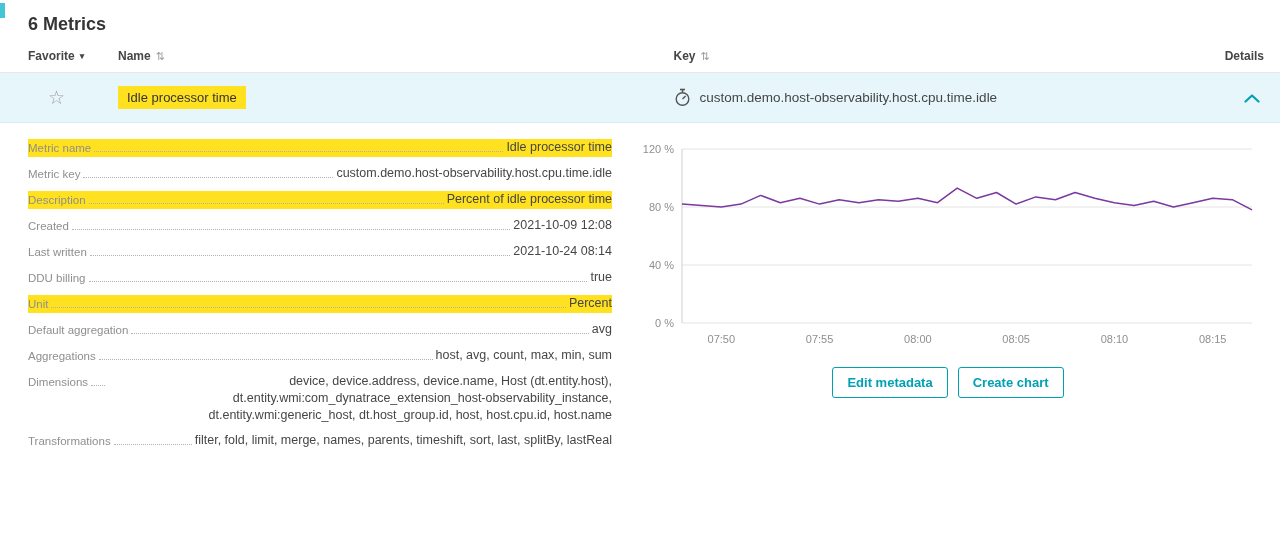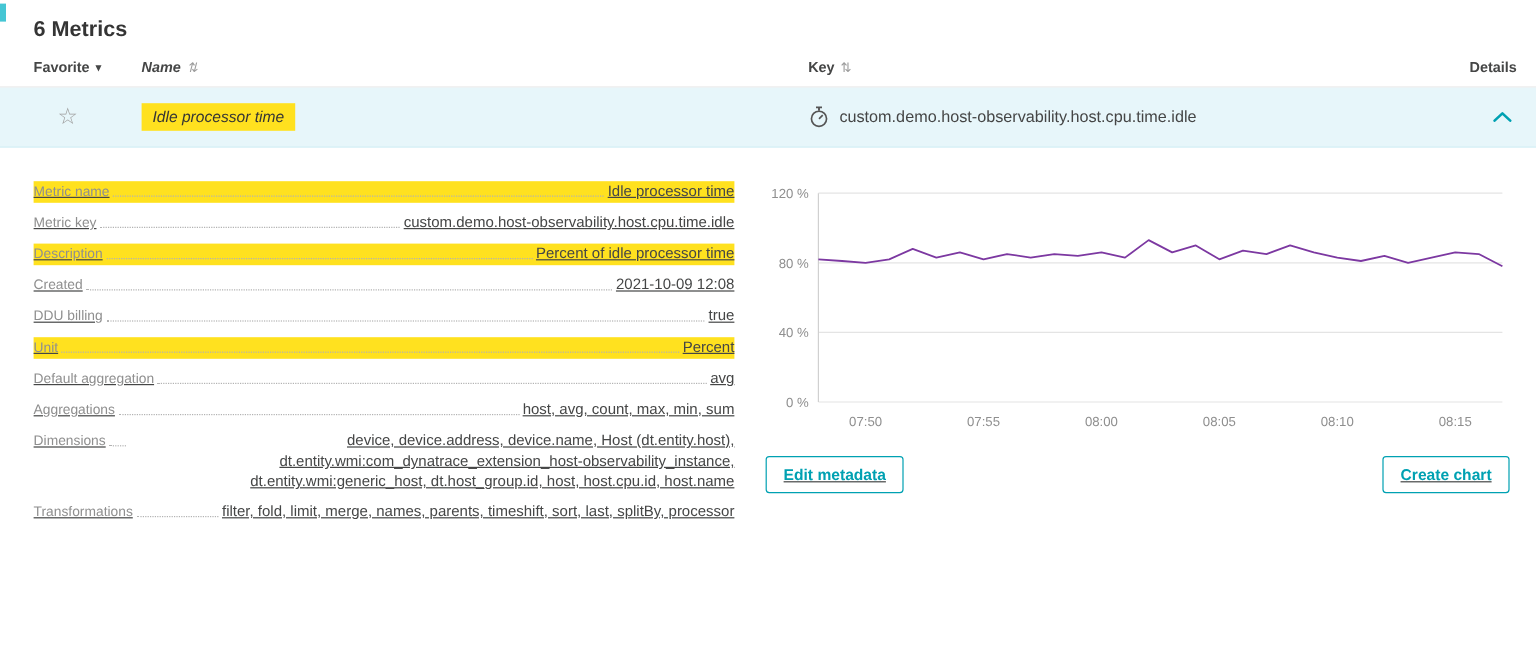--- a/index.html
+++ b/index.html
@@ -16,51 +16,51 @@
 
   h1.page-title { font-size:18px; font-weight:700; color:#353535; margin:14px 0 14px 28px; }
 
   .table-header {
     display:flex; align-items:center;
     padding:0 16px 9px 28px;
     border-bottom:1px solid #e8e8e8;
     font-size:12px; font-weight:700; color:#454646;
   }
   .c-fav { width:90px; }
-  .c-name { flex:1; min-width:0;font-style:italic; }
+  .c-name { flex:1; min-width:0; }
   .c-key { flex:1; min-width:0;margin-left:45px; }
   .c-det { width:80px; text-align:right; }
   .hdr-cell { display:inline-flex; align-items:center; cursor:pointer; }
   .caret { font-size:9px; margin-left:5px; color:#454646; }
   .sort-icon { color:#9d9d9d; font-size:11px; margin-left:5px; font-weight:400; }
 
   .metric-row {
     display:flex; align-items:center;
     height:50px;
     background:#e7f6fa;
     padding:0 16px 0 28px;
     border-bottom:1px solid #d5eef5;
   }
   .star { font-size:19px; color:#a0a0a0; margin-left:20px; cursor:pointer; line-height:1; }
   .chip { background:#ffe11f; padding:4px 9px; font-size:13px; color:#353535; display:inline-block; }
   .key-cell { display:flex; align-items:center; gap:9px; font-size:13.5px; color:#454646; }
   .chevron-btn { cursor:pointer; display:inline-block; padding:4px; }
 
-  .details { display:flex; padding:28px 16px 0 28px;text-decoration:underline; }
+  .details { display:flex; padding:16px 16px 0 28px; }
   .meta-col { width:584px; flex:none; }
   .chart-col { flex:1; padding-left:26px; }
 
   .meta-row { display:flex; align-items:flex-start; margin-bottom:8px; font-size:12.5px; line-height:17px; }
   .hl-row { background:#ffe11f; }
   .m-label { flex:none; color:#8f8f8f; font-size:11.5px; padding-top:1px; }
   .m-leader { flex:1 0 14px; border-bottom:1px dotted #b2b2b2; height:13px; margin:0 3px; }
   .m-value { min-width:0; text-align:right; color:#454646; overflow-wrap:anywhere; }
 
   .chart-wrap { width:620px; }
-  .btn-row { width:620px; display:flex; justify-content:space-between; gap:10px; margin-top:12px; }
+  .btn-row { width:620px; display:flex; justify-content:center; gap:10px; margin-top:12px; }
   .teal-btn {
     font-family:inherit; font-size:13px; font-weight:600;
     color:#00a1b2; background:#ffffff;
     border:1px solid #00a1b2; border-radius:3px;
     padding:7px 14px; cursor:pointer;
   }
 </style>
 </head>
 <body>
 
@@ -133,20 +133,25 @@
         <span class="m-label">Description</span>
         <span class="m-leader"></span>
         <span class="m-value">Percent of idle processor time</span>
       </div>
       <div class="meta-row">
         <span class="m-label">Created</span>
         <span class="m-leader"></span>
         <span class="m-value">2021-10-09 12:08</span>
       </div>
       <div class="meta-row">
+        <span class="m-label">Last written</span>
+        <span class="m-leader"></span>
+        <span class="m-value">2021-10-24 08:14</span>
+      </div>
+      <div class="meta-row">
         <span class="m-label">DDU billing</span>
         <span class="m-leader"></span>
         <span class="m-value">true</span>
       </div>
       <div class="meta-row hl-row">
         <span class="m-label">Unit</span>
         <span class="m-leader"></span>
         <span class="m-value">Percent</span>
       </div>
       <div class="meta-row">
@@ -160,21 +165,21 @@
         <span class="m-value">host, avg, count, max, min, sum</span>
       </div>
       <div class="meta-row">
         <span class="m-label">Dimensions</span>
         <span class="m-leader"></span>
         <span class="m-value">device, device.address, device.name, Host (dt.entity.host), dt.entity.wmi:com_dynatrace_extension_host-observability_instance, dt.entity.wmi:generic_host, dt.host_group.id, host, host.cpu.id, host.name</span>
       </div>
       <div class="meta-row">
         <span class="m-label">Transformations</span>
         <span class="m-leader"></span>
-        <span class="m-value">filter, fold, limit, merge, names, parents, timeshift, sort, last, splitBy, processor</span>
+        <span class="m-value">filter, fold, limit, merge, names, parents, timeshift, sort, last, splitBy, lastReal</span>
       </div>
     </div>
   <div class="chart-col">
     <div class="chart-wrap" id="chart"><svg width="620" height="212">
           <line x1="44" x2="614" y1="184" y2="184" stroke="#e4e4e4" stroke-width="1"></line>
           <text x="36" y="188" text-anchor="end" font-size="11" fill="#8f8f8f" font-family="Liberation Sans, sans-serif">0 %</text>
           <line x1="44" x2="614" y1="126.00000000000001" y2="126.00000000000001" stroke="#e4e4e4" stroke-width="1"></line>
           <text x="36" y="130" text-anchor="end" font-size="11" fill="#8f8f8f" font-family="Liberation Sans, sans-serif">40 %</text>
           <line x1="44" x2="614" y1="68" y2="68" stroke="#e4e4e4" stroke-width="1"></line>
           <text x="36" y="72" text-anchor="end" font-size="11" fill="#8f8f8f" font-family="Liberation Sans, sans-serif">80 %</text>

